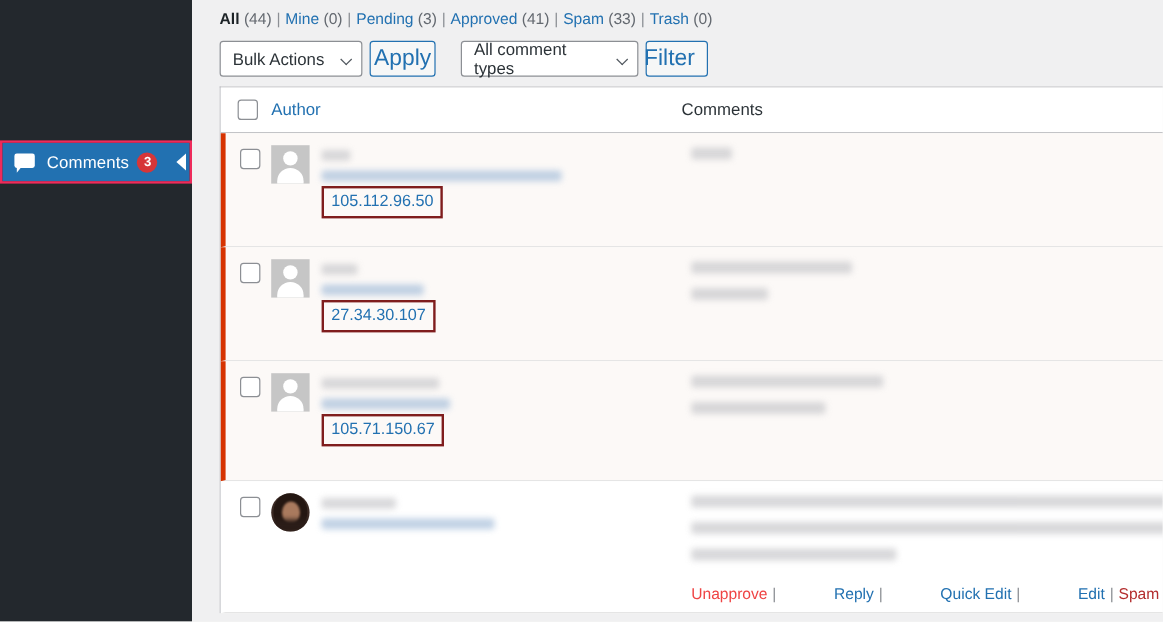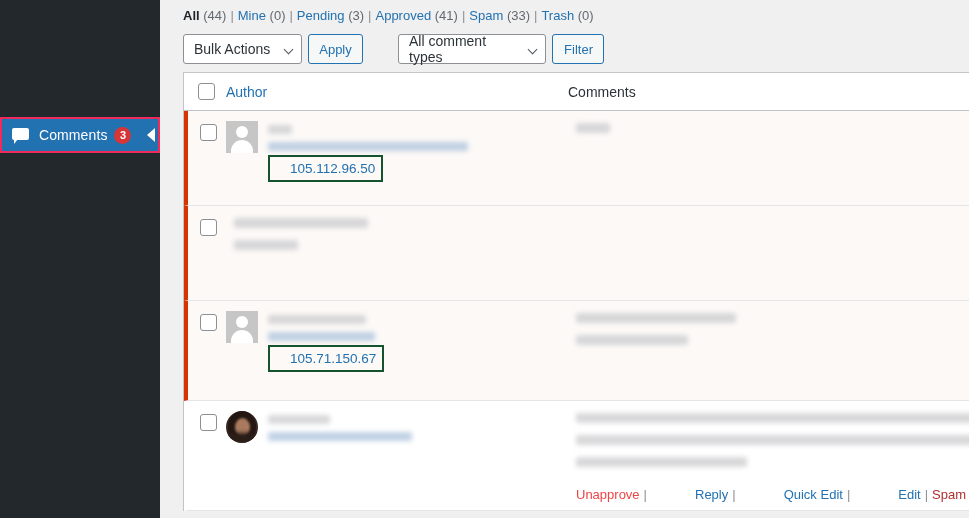--- a/index.html
+++ b/index.html
@@ -157,30 +157,30 @@
     border-right: 1.6px solid #50575e;
     border-bottom: 1.6px solid #50575e;
     transform: rotate(45deg);
   }
   .wp-button {
     height: 30px;
     background: #f6f7f7;
     border: 1px solid #2271b1;
     border-radius: 3px;
     color: #2271b1;
-    font-size: 13px;
+    font-size: 19px;
     display: flex;
     align-items: center;
     padding: 0 10px;
     cursor: pointer;
     font-family: "Liberation Sans", sans-serif;
   }
   #bulk-actions-select { width: 119px; }
   #apply-button { margin-left: 6px; width: 55px; justify-content: center; }
-  #comment-type-select { margin-left: 35px; width: 148px; }
+  #comment-type-select { margin-left: 21px; width: 148px; }
   #filter-button { margin-left: 6px; width: 52px; justify-content: flex-end; }
 
   
   #comments-table {
     position: absolute;
     left: 23px; top: 72px;
     width: 806px;
     background: #fff;
     border: 1px solid #c3c4c7;
     border-right: none;
@@ -321,22 +321,22 @@
   }
   .author-mail-redact {
     height: 9px;
     width: 204px;
     margin-top: 8px;
   }
   .ip-box {
     position: absolute;
     left: 42px;
     top: 44px;
-    border: 2px solid #14532d;
-    padding: 2px 6px 3px 20px;
+    border: 2px solid #7f1d1d;
+    padding: 2px 6px 3px 6px;
     background: transparent;
   }
   .ip-text {
     font-size: 13.5px;
     color: #2271b1;
     line-height: 16px;
     cursor: pointer;
     white-space: nowrap;
   }
   .row-comment {
@@ -448,20 +448,35 @@
         </div>
         <div class="row-comment">
           <span class="redact cmt-line" style="display:block;width:34px"></span>
         </div>
       </div>
 
       <div class="comment-row unapproved" style="height:95px">
         <div class="cb-col">
           <span class="wp-checkbox"></span>
         </div>
+        <div class="row-author">
+          <div class="author-top">
+            <span class="avatar">
+                <span class="mp-head"></span>
+                <span class="mp-body"></span>
+              </span>
+            <span class="author-meta">
+              <span class="redact author-name-redact" style="display:block;width:30px"></span>
+              <span class="redact link author-mail-redact" style="display:block;width:85px"></span>
+            </span>
+          </div>
+          <span class="ip-box">
+            <span class="ip-text">27.34.30.107</span>
+          </span>
+        </div>
         <div class="row-comment">
           <span class="redact cmt-line" style="display:block;width:134px"></span>
           <span class="redact cmt-line" style="display:block;width:64px"></span>
         </div>
       </div>
 
       <div class="comment-row unapproved" style="height:100px">
         <div class="cb-col">
           <span class="wp-checkbox"></span>
         </div>

